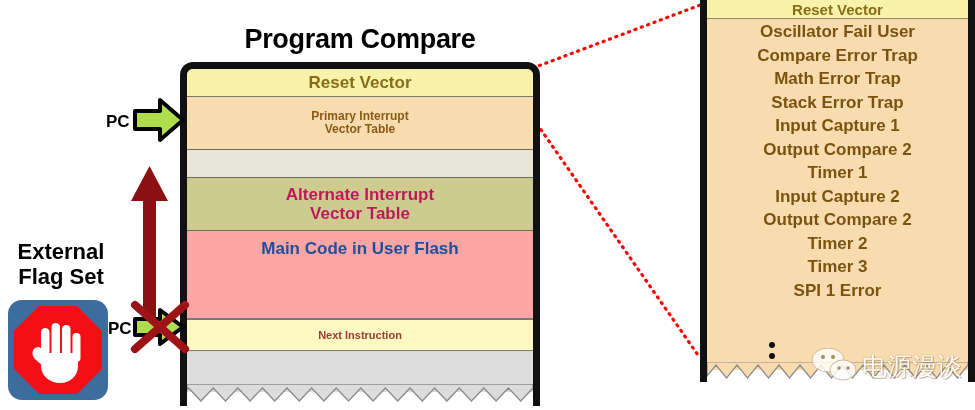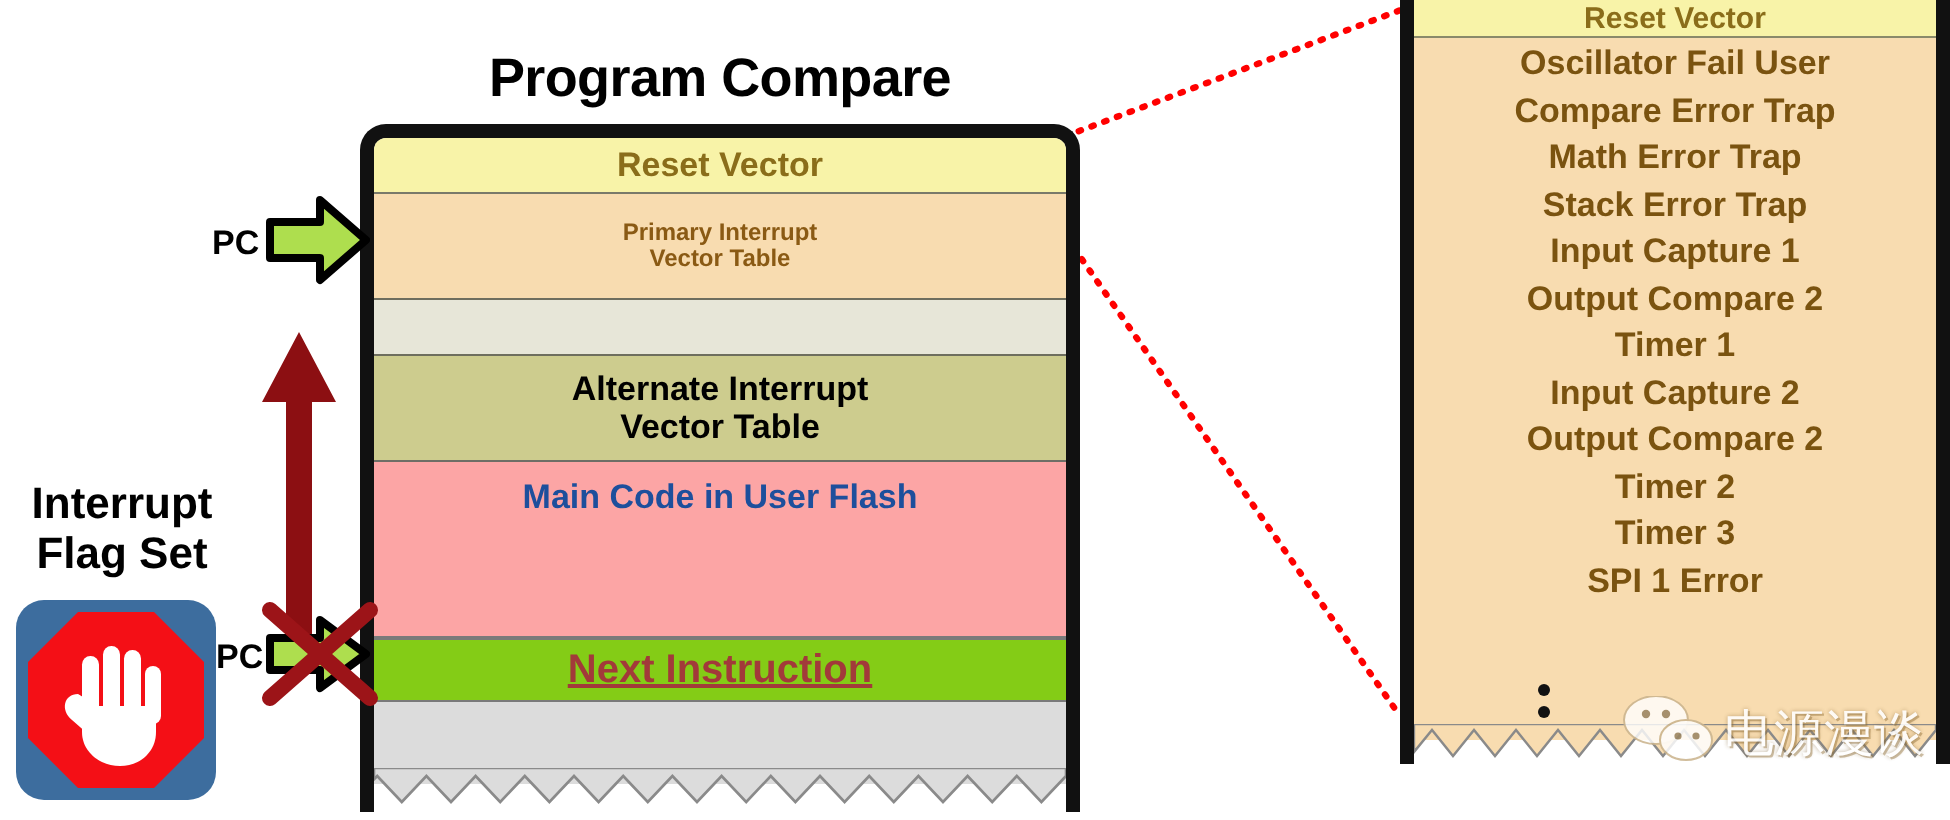--- a/index.html
+++ b/index.html
@@ -50,37 +50,36 @@
   .row-primary{
     background:#f8dcb0;color:#8a5a14;
     border-bottom:1.5px solid #6e6e5e;
     font-size:12px;
   }
   .row-gap1{
     background:#e7e6d8;
     border-bottom:1.5px solid #6e6e5e;
   }
   .row-alt{
-    background:#cdcc8e;color:#000000;
+    background:#cdcc8e;color:#be185d;
     border-bottom:1.5px solid #6e6e66;
     font-size:17px;
   }
   .row-main{
     background:#fca5a5;color:#1d4f9c;
     border-bottom:1.5px solid #7a7a7a;
     font-size:17px;
     align-items:flex-start;
     padding-top:8px;
   }
   .row-next{
-    background:#84cc16;color:#a23a3a;
+    background:#fef9c3;color:#a23a3a;
     border-top:1.5px solid #7a7a7a;
     border-bottom:1.5px solid #7a7a7a;
-    font-size:20px;
-    text-decoration:underline;
+    font-size:11px;
   }
   .row-tail{
     background:#dcdcdc;
   }
   
   .zigzag{
     position:absolute;left:7px;top:322px;width:346px;height:22px;
   }
   .mem-sideL,.mem-sideR{
     position:absolute;top:318px;width:7px;height:26px;background:#111111;
@@ -268,21 +267,21 @@
   <div class="pc-label pc-label-2">PC</div>
   <svg class="arrow-green arrow-green-2" viewBox="0 0 52 40">
     <path d="M2,12 L27,12 L27,3 L50,20 L27,37 L27,28 L2,28 Z" fill="#aede4e" stroke="#000000" stroke-width="4" stroke-linejoin="round"></path>
   </svg>
   <svg class="cross-red" viewBox="0 0 62 54">
     <line x1="6" y1="5" x2="56" y2="49" stroke="#9c1418" stroke-width="8" stroke-linecap="round"></line>
     <line x1="56" y1="5" x2="6" y2="49" stroke="#9c1418" stroke-width="8" stroke-linecap="round"></line>
   </svg>
 
   <div class="iflag">
-    <div>Interrupt</div>
+    <div>External</div>
     <div>Flag Set</div>
   </div>
   <svg class="stop-icon" viewBox="0 0 100 100">
     <rect x="0" y="0" width="100" height="100" rx="14" ry="14" fill="#3d6d9e"></rect>
     <polygon points="31,6 69,6 94,31 94,69 69,94 31,94 6,69 6,31" fill="#f40f16"></polygon>
     <g fill="#ffffff">
       <rect x="33" y="28" width="8.5" height="34" rx="4.2"></rect>
       <rect x="43.5" y="23" width="8.5" height="39" rx="4.2"></rect>
       <rect x="54" y="25" width="8.5" height="37" rx="4.2"></rect>
       <rect x="64.5" y="33" width="8" height="29" rx="4"></rect>

